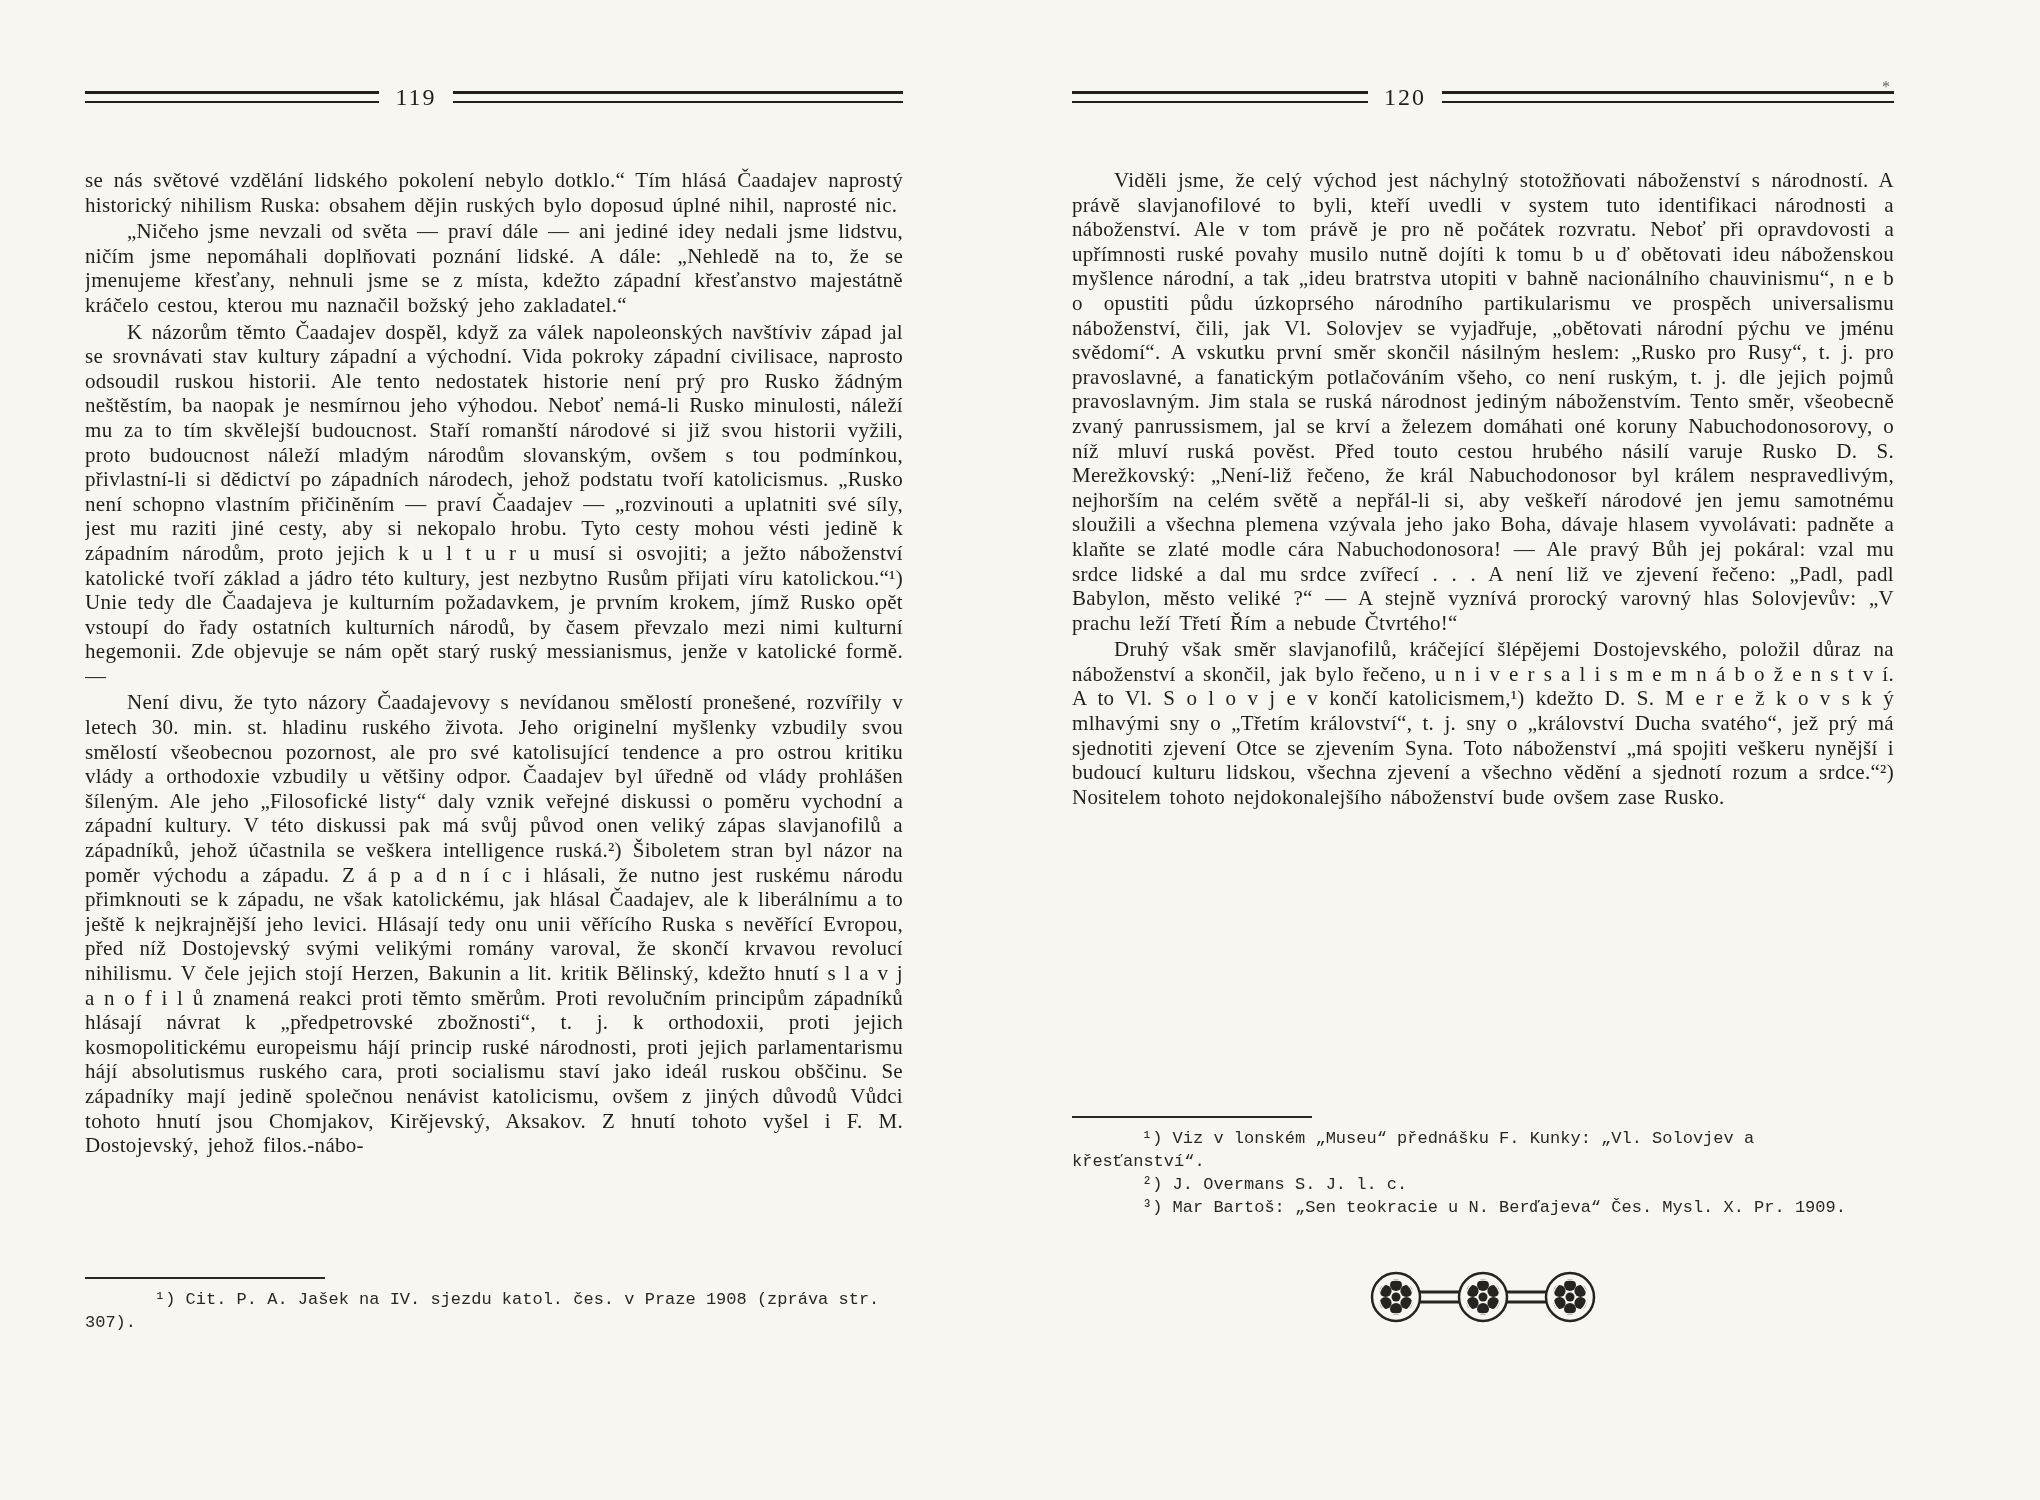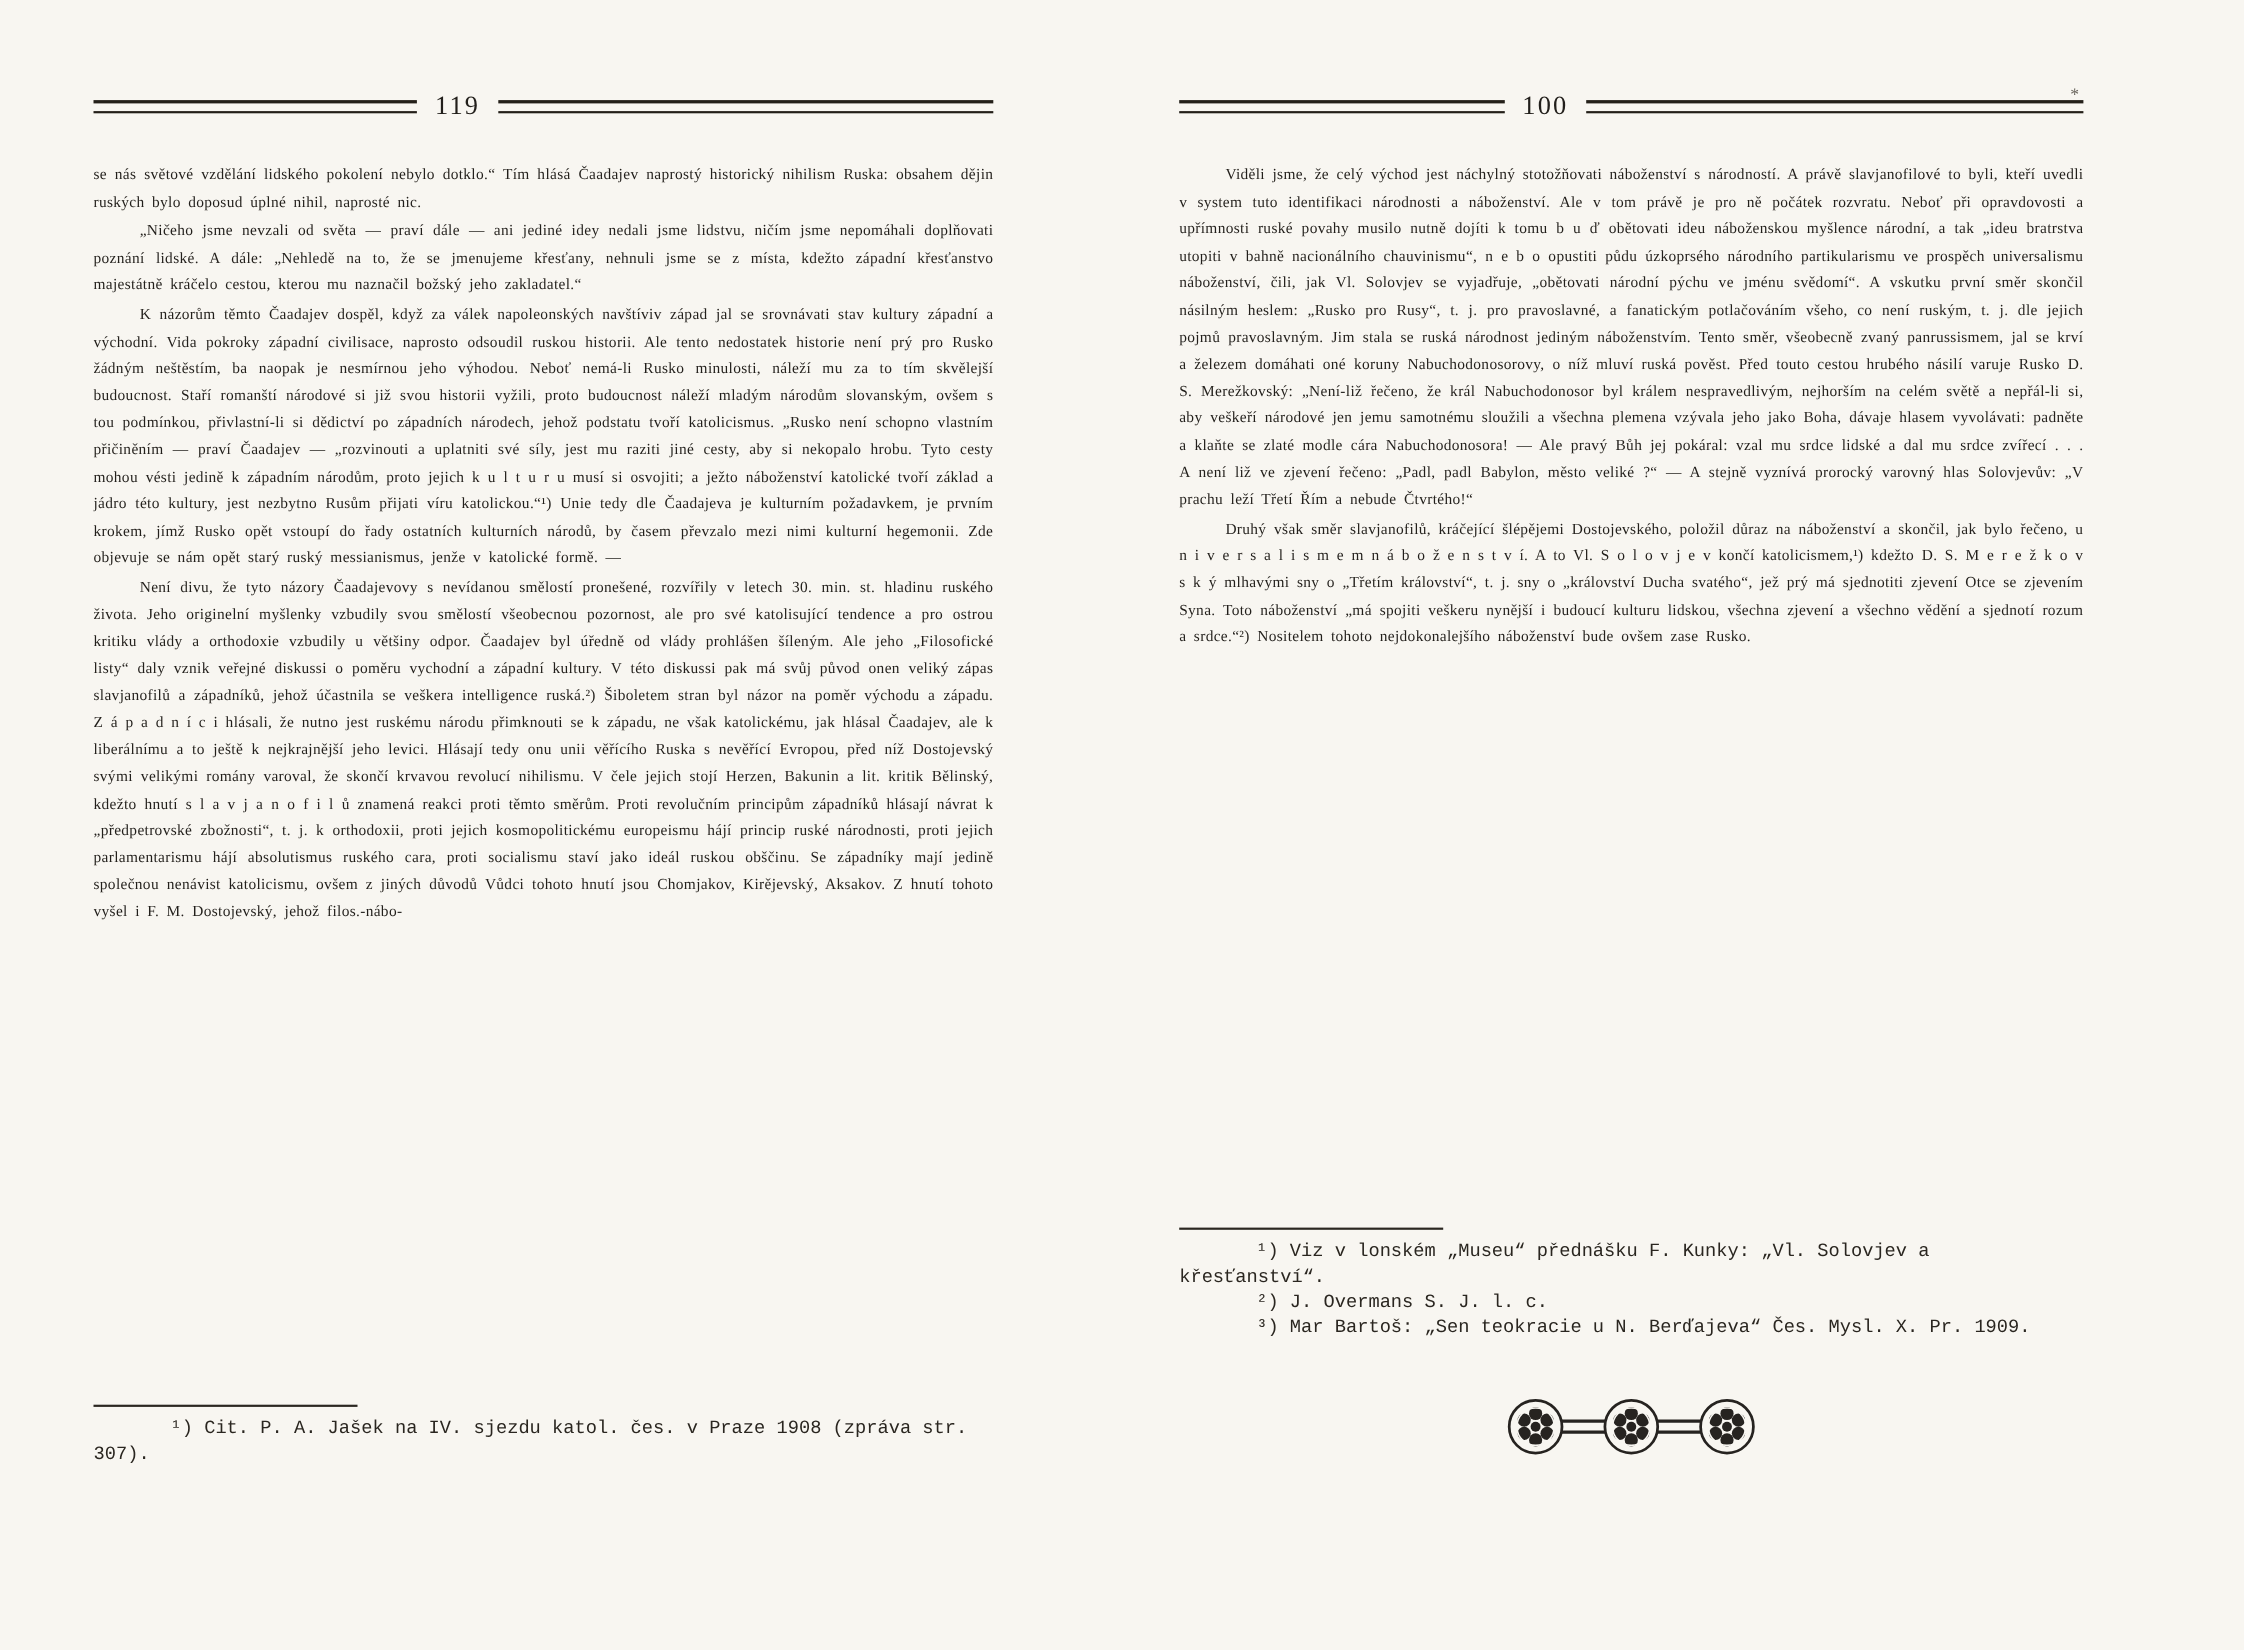--- a/index.html
+++ b/index.html
@@ -19,22 +19,22 @@
   .rule{
     height:7px;
     border-top:3px solid #242019;
     border-bottom:2px solid #242019;
   }
   .rule-l{flex:0 0 36%;}
   .rule-r{flex:1;}
   .page-num{font-size:24px;line-height:20px;letter-spacing:2px;white-space:nowrap;}
 
   .body{
-    margin-top:40px;
-    font-size:14px;
+    margin-top:60px;
+    font-size:21px;
     line-height:24.6px;
     text-align:justify;
     letter-spacing:0.3px;
     word-spacing:3px;
     overflow:hidden;
   }
   #left-page .body{max-height:1182px;}
   #right-page .body{max-height:952px;}
   .para{margin:0 0 2px 0;text-indent:42px;}
   .para.no-indent{text-indent:0;}
@@ -79,21 +79,21 @@
       <div class="fn-rule"></div>
       <p class="fn">¹) Cit. P. A. Jašek na IV. sjezdu katol. čes. v Praze 1908 (zpráva str. 307).</p>
     </div>
   </section>
 
   <section class="page" id="right-page">
     <span class="corner-mark">*</span>
 
     <header class="page-header">
       <span class="rule rule-l"></span>
-      <span class="page-num">100</span>
+      <span class="page-num">120</span>
       <span class="rule rule-r"></span>
     </header>
 
     <div class="body">
       <p class="para">Viděli jsme, že celý východ jest náchylný stotožňovati náboženství s národností. A právě slavjanofilové to byli, kteří uvedli v system tuto identifikaci národnosti a náboženství. Ale v tom právě je pro ně počátek rozvratu. Neboť při opravdovosti a upřímnosti ruské povahy musilo nutně dojíti k tomu b u ď obětovati ideu náboženskou myšlence národní, a tak „ideu bratrstva utopiti v bahně nacionálního chauvinismu“, n e b o opustiti půdu úzkoprsého národního partikularismu ve prospěch universalismu náboženství, čili, jak Vl. Solovjev se vyjadřuje, „obětovati národní pýchu ve jménu svědomí“. A vskutku první směr skončil násilným heslem: „Rusko pro Rusy“, t. j. pro pravoslavné, a fanatickým potlačováním všeho, co není ruským, t. j. dle jejich pojmů pravoslavným. Jim stala se ruská národnost jediným náboženstvím. Tento směr, všeobecně zvaný panrussismem, jal se krví a železem domáhati oné koruny Nabuchodonosorovy, o níž mluví ruská pověst. Před touto cestou hrubého násilí varuje Rusko D. S. Merežkovský: „Není-liž řečeno, že král Nabuchodonosor byl králem nespravedlivým, nejhorším na celém světě a nepřál-li si, aby veškeří národové jen jemu samotnému sloužili a všechna plemena vzývala jeho jako Boha, dávaje hlasem vyvolávati: padněte a klaňte se zlaté modle cára Nabuchodonosora! — Ale pravý Bůh jej pokáral: vzal mu srdce lidské a dal mu srdce zvířecí . . . A není liž ve zjevení řečeno: „Padl, padl Babylon, město veliké ?“ — A stejně vyznívá prorocký varovný hlas Solovjevův: „V prachu leží Třetí Řím a nebude Čtvrtého!“</p>
       <p class="para">Druhý však směr slavjanofilů, kráčející šlépějemi Dostojevského, položil důraz na náboženství a skončil, jak bylo řečeno, u n i v e r s a l i s m e m  n á b o ž e n s t v í. A to Vl. S o l o v j e v končí katolicismem,¹) kdežto D. S. M e r e ž k o v s k ý mlhavými sny o „Třetím království“, t. j. sny o „království Ducha svatého“, jež prý má sjednotiti zjevení Otce se zjevením Syna. Toto náboženství „má spojiti veškeru nynější i budoucí kulturu lidskou, všechna zjevení a všechno vědění a sjednotí rozum a srdce.“²) Nositelem tohoto nejdokonalejšího náboženství bude ovšem zase Rusko.</p>
     </div>
 
     <div class="footnotes">
       <div class="fn-rule"></div>

